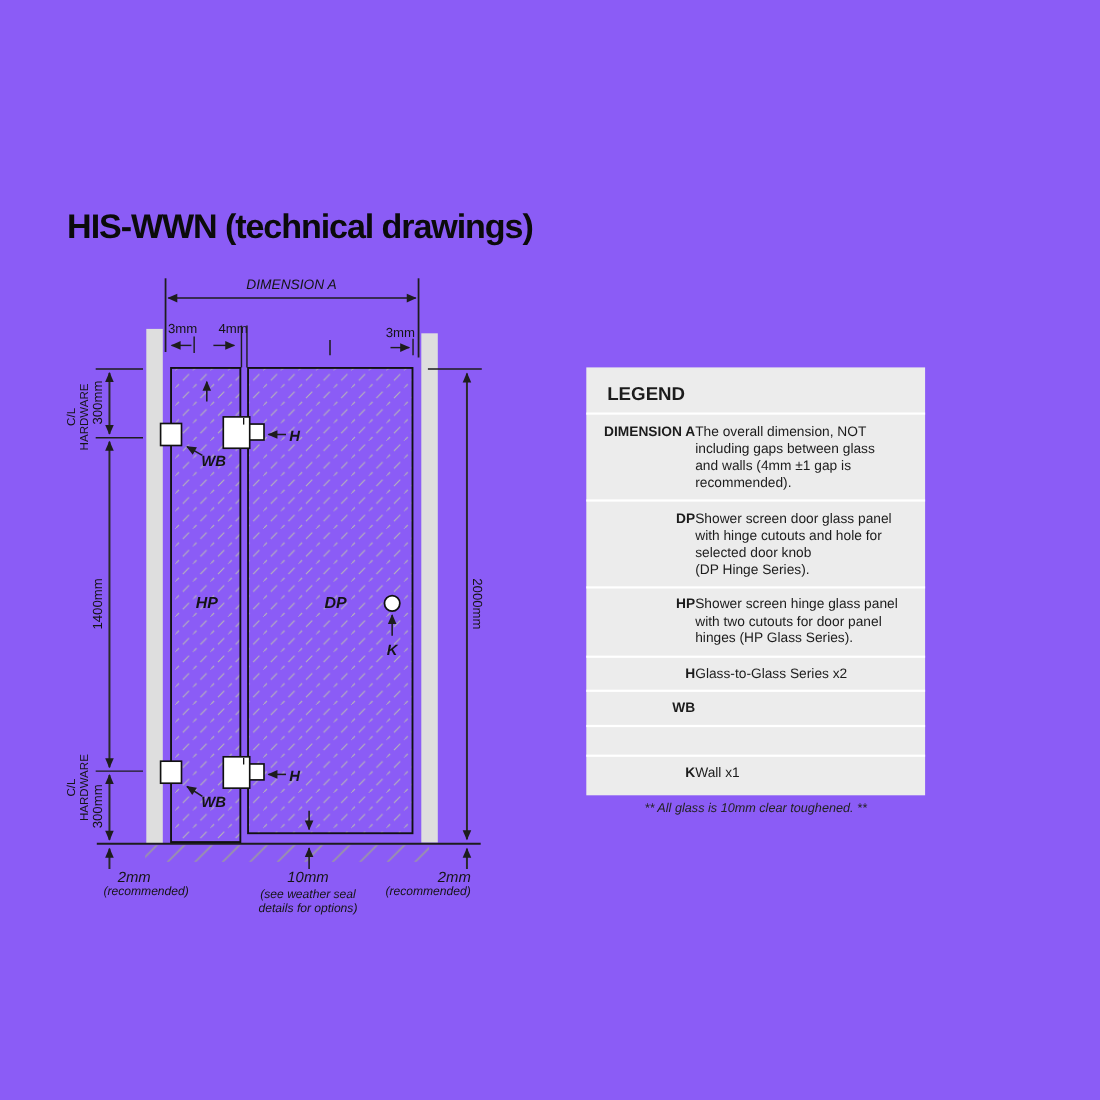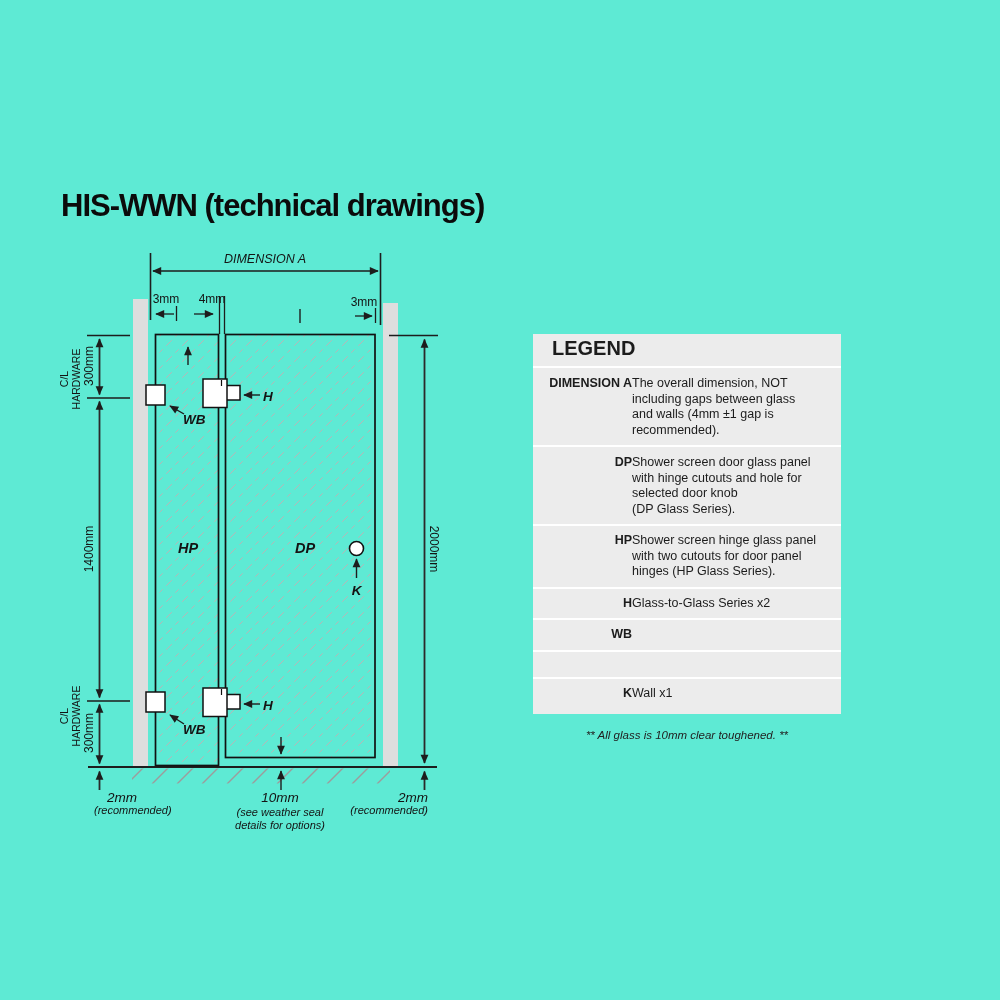--- a/index.html
+++ b/index.html
@@ -1,24 +1,24 @@
 <!DOCTYPE html>
 <html><head>
 <meta charset="utf-8">
 <style>
   html,body{margin:0;padding:0;background:#fff;}
-  #page{position:relative;width:1000px;height:1000px;background:#5eead4;overflow:hidden;
+  #page{position:relative;width:1000px;height:1000px;background:#8b5cf6;overflow:hidden;
         font-family:"Liberation Sans","DejaVu Sans",sans-serif;}
   #title{position:absolute;left:61px;top:188px;font-size:31px;font-weight:bold;
          letter-spacing:-1px;color:#0b0b0b;white-space:nowrap;}
   #drawing{position:absolute;left:0;top:0;}
 
   
   #legend{position:absolute;left:533px;top:334px;width:308px;background:#ececec;color:#1c1c1c;}
-  .lg-header{padding:3px 0 6px 19px;font-size:20px;font-weight:bold;letter-spacing:0;}
+  .lg-header{padding:3px 0 6px 19px;font-size:17px;font-weight:bold;letter-spacing:0;margin-top:12px;}
   .lg-row{display:flex;border-top:2px solid #fff;padding:7px 0 7px 0;}
   .lg-row.r1,.lg-row.r2{padding:8px 0 7px 0;}
   .lg-row.empty{min-height:11px;}
   .lg-row.last{padding:7px 0 13px 0;}
   .lg-term{width:99px;text-align:right;font-weight:bold;font-size:12.5px;line-height:15.5px;flex:none;}
   .lg-desc{font-size:12.5px;line-height:15.5px;white-space:pre;}
   #legend-footnote{position:absolute;left:533px;top:729px;width:308px;text-align:center;
         font-style:italic;font-size:11.5px;color:#222;}
 
   
@@ -148,21 +148,21 @@
       <div class="lg-desc">The overall dimension, NOT
 including gaps between glass
 and walls (4mm ±1 gap is
 recommended).</div>
     </div>
     <div class="lg-row r2">
       <div class="lg-term">DP</div>
       <div class="lg-desc">Shower screen door glass panel
 with hinge cutouts and hole for
 selected door knob
-(DP Glass Series).</div>
+(DP Hinge Series).</div>
     </div>
     <div class="lg-row">
       <div class="lg-term">HP</div>
       <div class="lg-desc">Shower screen hinge glass panel
 with two cutouts for door panel
 hinges (HP Glass Series).</div>
     </div>
     <div class="lg-row">
       <div class="lg-term">H</div>
       <div class="lg-desc">Glass-to-Glass Series x2</div>

